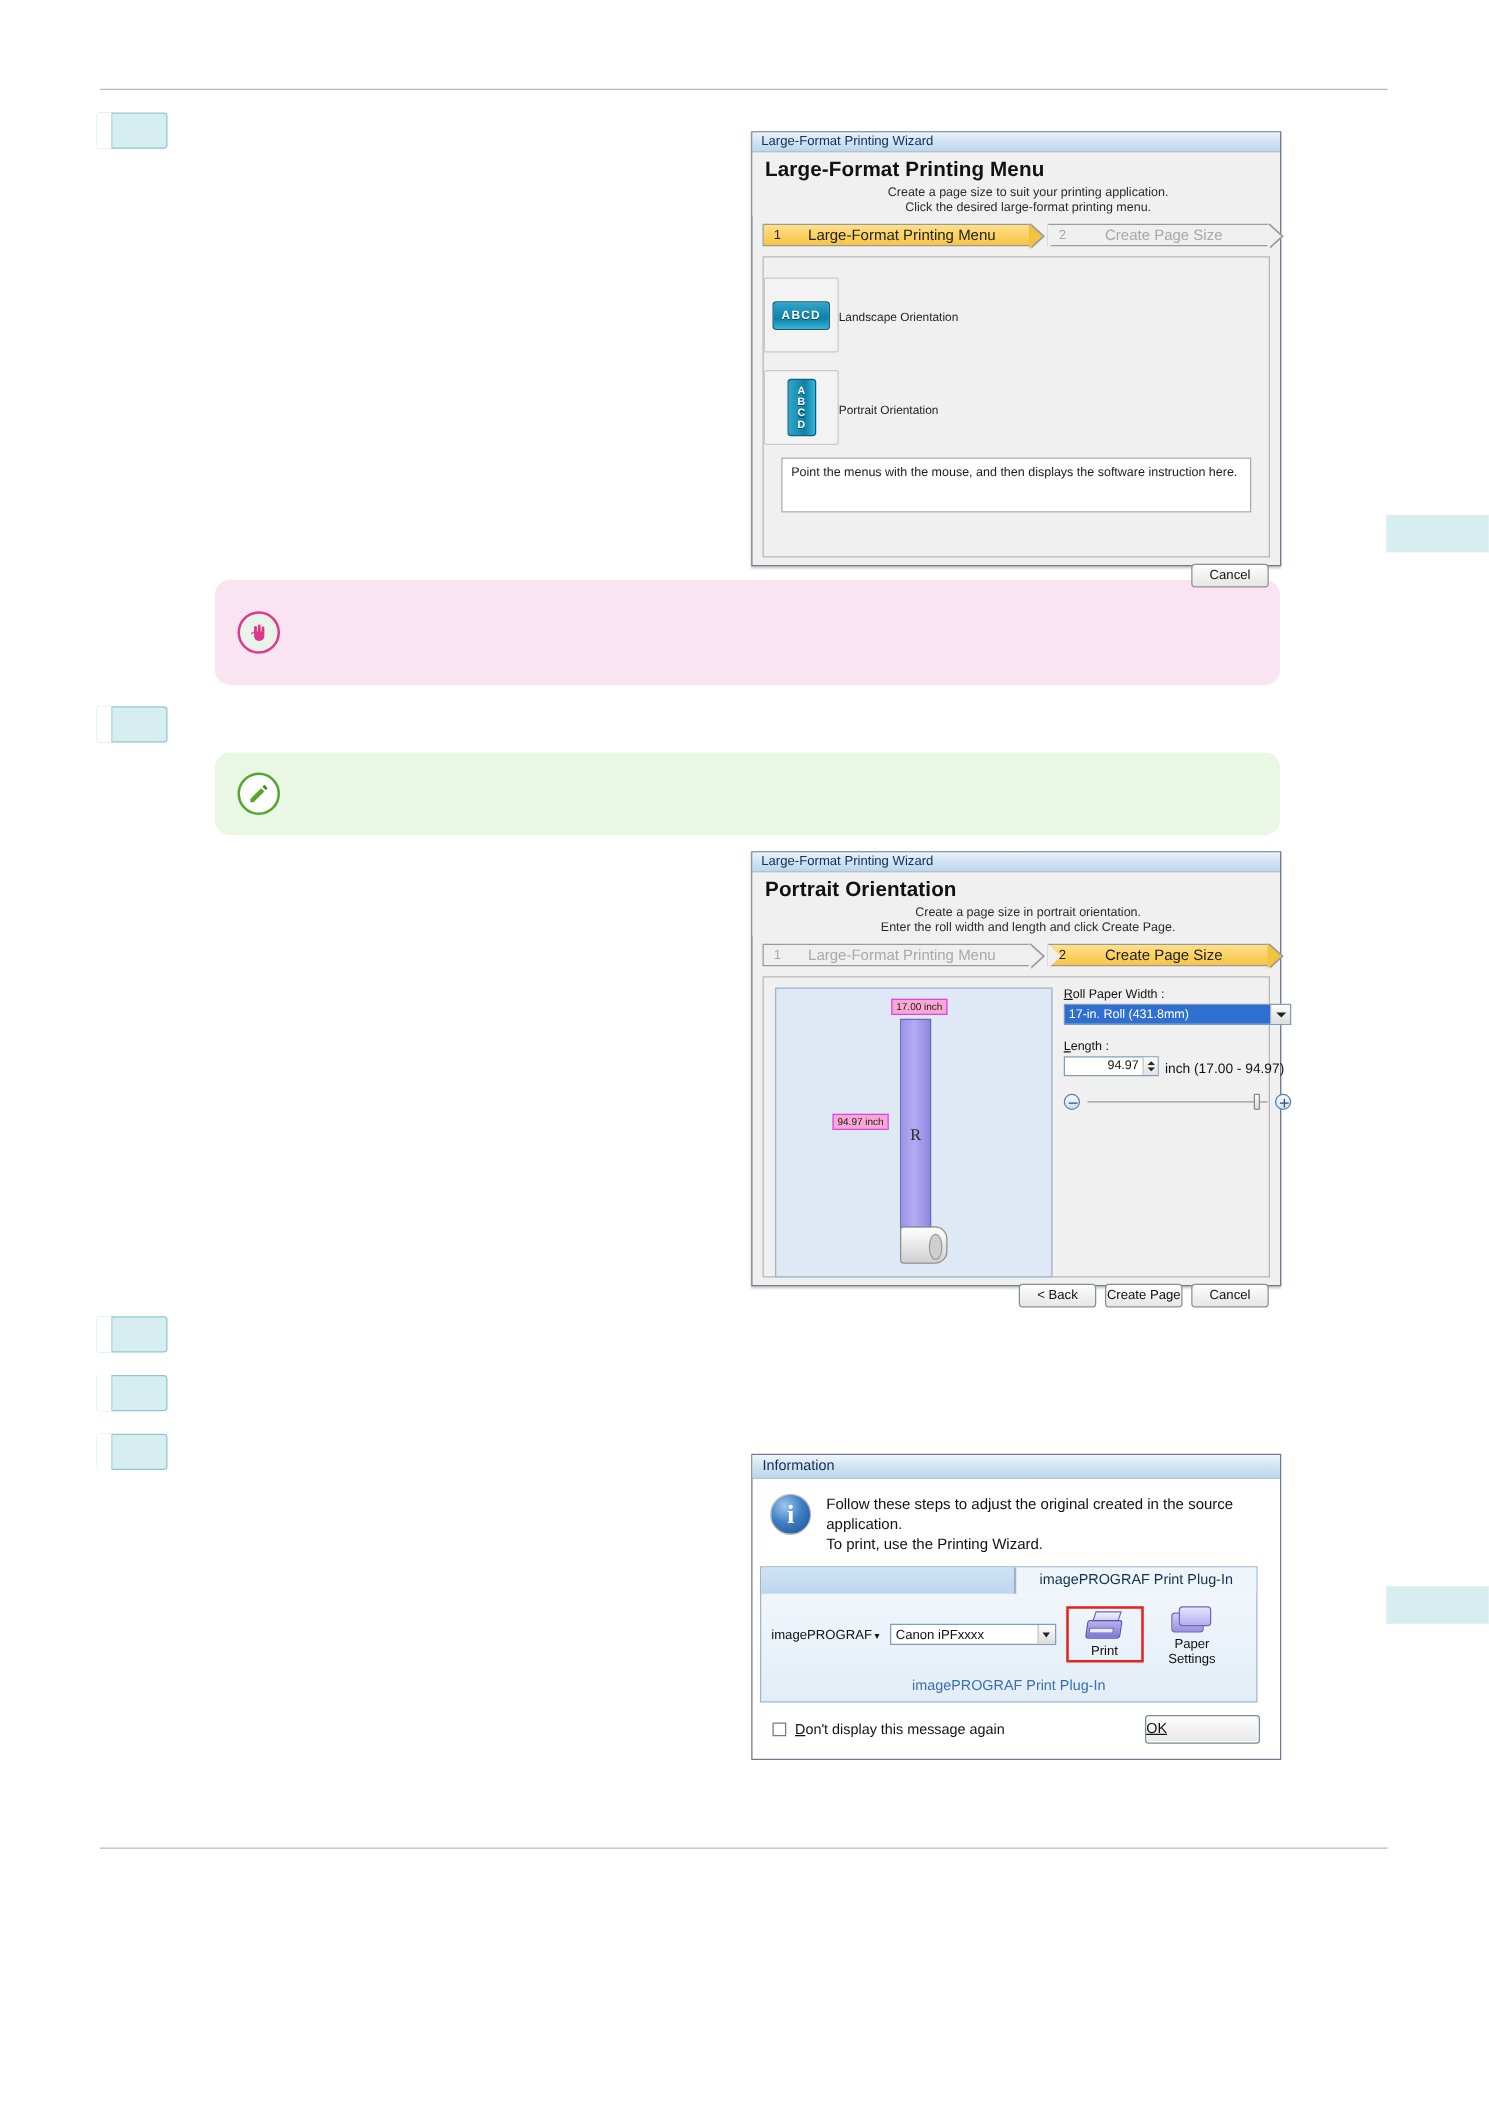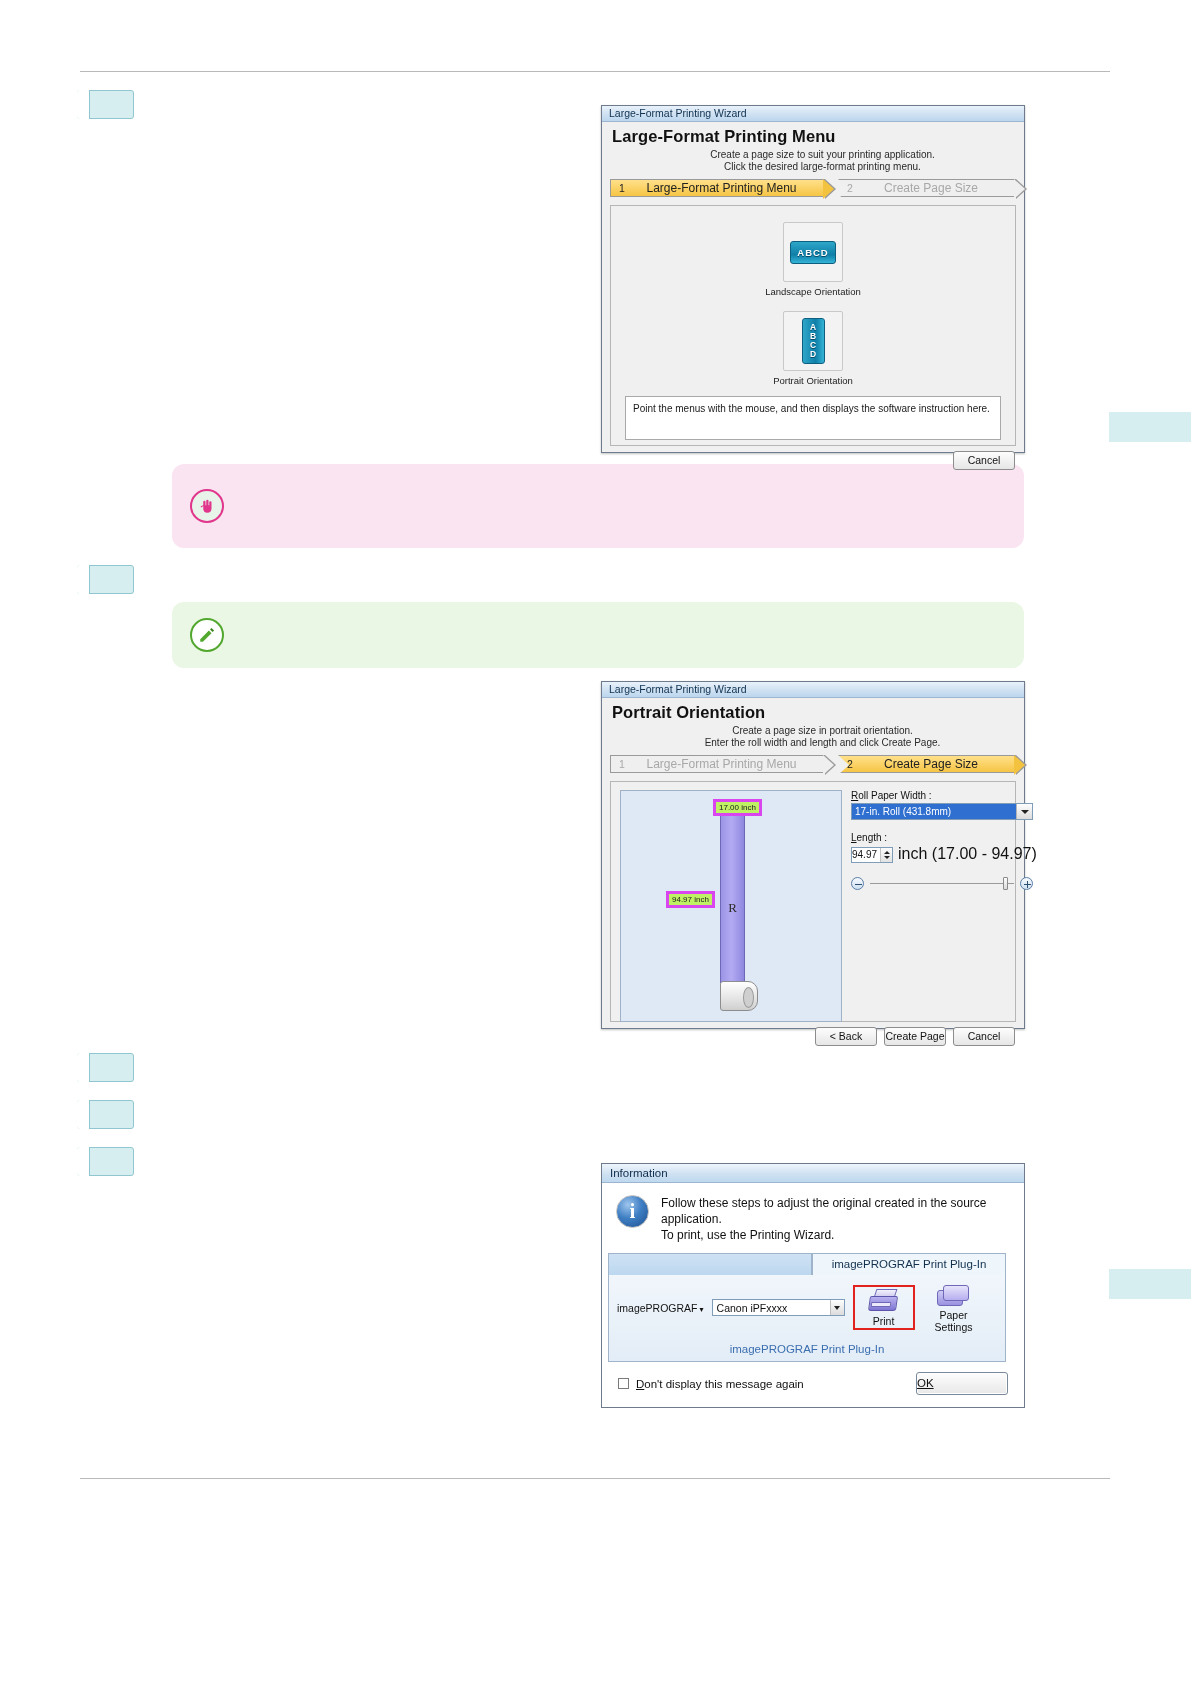--- a/index.html
+++ b/index.html
@@ -95,21 +95,21 @@
   .chev.gap { margin-left:13px; }
   .chev .notch {
     position:absolute; left:-1px; top:-1px; width:0; height:0;
     border-top:10px solid transparent; border-bottom:10px solid transparent;
     border-left:11px solid #f0f0f0; z-index:4;
   }
 
   
   .wiz-body { margin:8px 8px 0 8px; background:#f0f0f0; border:1px solid #b6b6b6; }
 
-  .orient-item { display:flex; flex-direction:column; align-items:center; }
+  .orient-item { display:flex; flex-direction:row; align-items:center; }
   .orient-box {
     width:60px; height:60px; background:#f3f3f3; border:1px solid #c9c9c9;
     display:flex; align-items:center; justify-content:center; border-radius:2px;
   }
   .abcd-land {
     width:46px; height:23px; border-radius:3px;
     background:linear-gradient(#2fa7c9,#0f7fa8 60%,#35b4d6);
     border:1px solid #0d5f80;
     display:flex; align-items:center; justify-content:center;
     font-size:9.5px; font-weight:bold; color:#fff; letter-spacing:1px;
@@ -155,21 +155,21 @@
   .roll-end {
     position:absolute; left:99px; top:190px; width:38px; height:30px;
     background:linear-gradient(#ffffff,#e4e4e4 60%,#cfcfcf);
     border:1px solid #8d8d8d; border-radius:3px 10px 10px 3px;
   }
   .roll-end::after{
     content:""; position:absolute; right:3px; top:5px; width:9px; height:19px;
     border-radius:50%; background:#cfcfcf; border:1px solid #9a9a9a;
   }
   .dimtag {
-    position:absolute; background:#bef264; border:3px solid #d946ef;
+    position:absolute; background:#f9a8d4; border:1px solid #d946ef;
     font-size:8px; line-height:11px; padding:0 3px; color:#1a1a1a; white-space:nowrap;
   }
   .dimtag.w { left:92px; top:8px; }
   .dimtag.h { left:45px; top:100px; }
 
   
   .settings { position:absolute; left:240px; top:8px; width:182px; }
   .fld-lbl { font-size:10px; color:#111; margin-bottom:2px; }
   .fld-lbl u { text-decoration:underline; }
   .combo {
@@ -191,21 +191,21 @@
   .spin-row { display:flex; align-items:flex-end; gap:5px; }
   .spin {
     display:flex; width:76px; height:16px; border:1px solid #7f9db9; background:#fff;
   }
   .spin .v { flex:1; text-align:right; font-size:10px; line-height:14px; padding-right:3px; color:#111; }
   .spin .ar { width:12px; border-left:1px solid #c2c2c2; background:linear-gradient(#fbfbfb,#e2e2e2); position:relative; }
   .spin .ar::before{ content:""; position:absolute; left:3px; top:3px;
     border-left:3px solid transparent; border-right:3px solid transparent; border-bottom:3px solid #222;}
   .spin .ar::after{ content:""; position:absolute; left:3px; bottom:3px;
     border-left:3px solid transparent; border-right:3px solid transparent; border-top:3px solid #222;}
-  .unit { font-size:16px; color:#111; white-space:nowrap; }
+  .unit { font-size:11px; color:#111; white-space:nowrap; }
 
   .slider-row { display:flex; align-items:center; margin-top:14px; }
   .zoomcirc {
     width:13px; height:13px; border-radius:50%;
     border:1px solid #5a7ea8; background:linear-gradient(#f6fafe,#cfe0f1);
     position:relative;
   }
   .zoomcirc i { position:absolute; left:3px; top:5.5px; width:7px; height:1.5px; background:#30506f; }
   .zoomcirc.plus i.v { position:absolute; left:5.5px; top:3px; width:1.5px; height:7px; background:#30506f; }
   .track { flex:1; height:1px; background:#9a9a9a; margin:0 6px; position:relative; }

